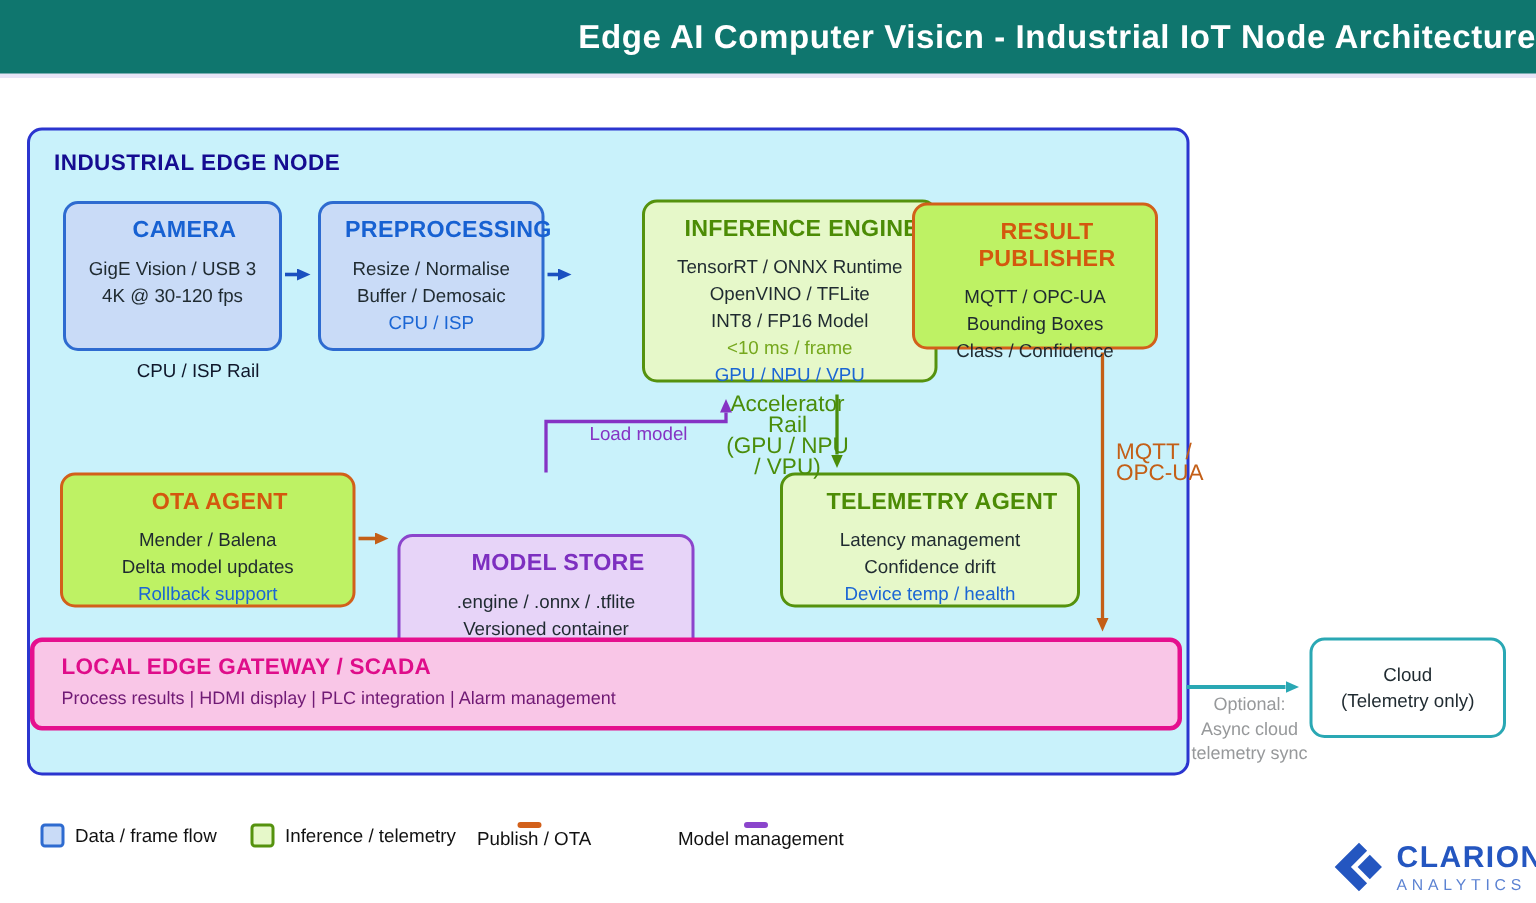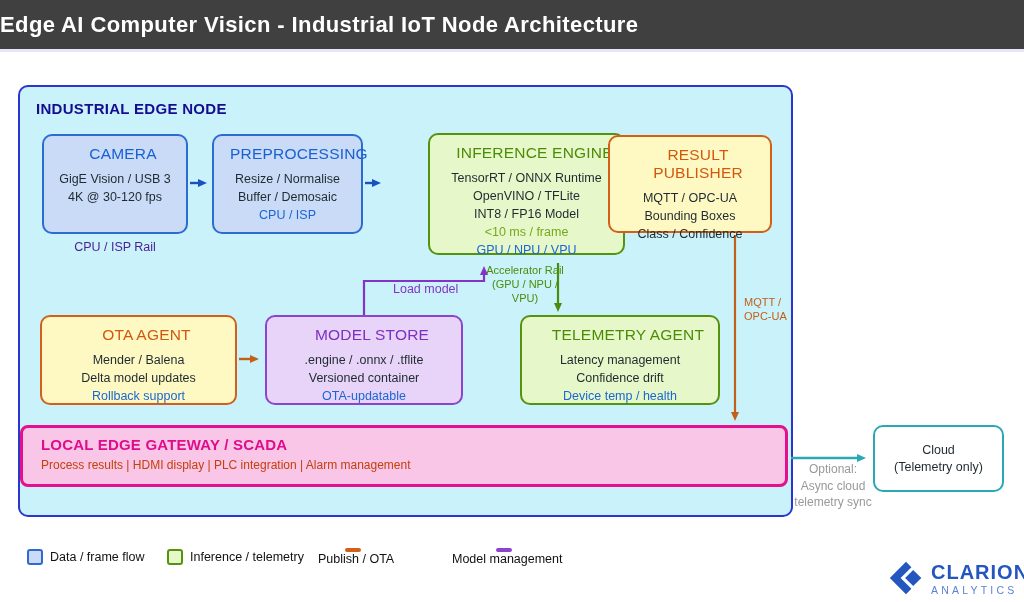--- a/index.html
+++ b/index.html
@@ -1,67 +1,67 @@
 <!DOCTYPE html>
 <html><head>
 <meta charset="utf-8">
 <style>
   * { margin:0; padding:0; box-sizing:border-box; }
   html,body { width:1024px; height:602px; background:#ffffff; overflow:hidden;
               font-family:"Liberation Sans", sans-serif; }
   .abs { position:absolute; }
 
   
-  #header { left:0; top:0; width:1024px; height:52px; background:#404040;
-            display:flex; align-items:center; justify-content:flex-start;
+  #header { left:0; top:0; width:1024px; height:52px; background:#0f766e;
+            display:flex; align-items:center; justify-content:flex-end;
             border-bottom:3px solid #e7e5f7; }
   #header h1 { color:#ffffff; font-size:22px; font-weight:bold; letter-spacing:.4px; }
 
   
   #edge-node { left:18px; top:85px; width:775px; height:432px;
                background:#c9f2fb; border:2px solid #2b35cf; border-radius:10px; }
   #edge-node-label { left:36px; top:100px; font-size:15px; font-weight:bold;
                      color:#150c91; letter-spacing:.3px; }
 
   
   .node { border-radius:10px; border:2px solid; text-align:center; padding-top:9px; }
-  .node .t { font-size:15.5px; font-weight:normal; letter-spacing:.2px;padding-left:16px; }
+  .node .t { font-size:15.5px; font-weight:bold; letter-spacing:.2px;padding-left:16px; }
   .node .body { margin-top:7px; font-size:12.5px; line-height:18px; color:#1f2a30; }
   .blue   { background:#c9dbf7; border-color:#2e6bd0; } .blue .t   { color:#1761d2; }
   .green  { background:#e6f8c9; border-color:#55920e; } .green .t  { color:#4c8c05; }
-  .orange { background:#fef9c3; border-color:#d2601a; } .orange .t { color:#d4570e; }
-  .purple { background:#e7d4f8; border-color:#8b45cc; } .purple .t { color:#7d2fc0; }
+  .orange { background:#bef264; border-color:#d2601a; } .orange .t { color:#d4570e; }
+  .purple { background:#e7d4f8; border-color:#8b45cc;margin-top:41px; } .purple .t { color:#7d2fc0; }
   .accent-blue { color:#1b66d4; }
   .green-soft  { color:#76a81e; }
 
   #camera        { left:42px;  top:134px; width:146px; height:100px; }
   #preprocessing { left:212px; top:134px; width:151px; height:100px; }
   #inference     { left:386px; top:133px; width:197px; height:122px;margin-left:42px; }
   #result-pub    { left:608px; top:135px; width:164px; height:98px;  }
   #ota-agent     { left:40px;  top:315px; width:197px; height:90px;  }
   #model-store   { left:265px; top:315px; width:198px; height:90px;  }
   #telemetry     { left:520px; top:315px; width:200px; height:90px;  }
 
-  #camera-rail { left:42px; top:240px; width:146px; text-align:center;
-                 font-size:12.5px; color:#4c1d95; }
+  #camera-rail { left:59px; top:240px; width:146px; text-align:center;
+                 font-size:12.5px; color:#0f172a; }
 
   
   #gateway { left:20px; top:425px; width:768px; height:62px; background:#f9c6e7;
              border:3px solid #e5108e; border-radius:8px; padding:8px 0 0 18px; }
   #gateway .t { font-size:15px; font-weight:bold; color:#df0d8a; letter-spacing:.2px; }
-  #gateway .sub { margin-top:5px; font-size:12px; color:#c2410c; }
+  #gateway .sub { margin-top:5px; font-size:12px; color:#701a75; }
 
   
   #cloud { left:873px; top:425px; width:131px; height:67px; background:#ffffff;
            border:2px solid #2aa8b4; border-radius:10px; display:flex; flex-direction:column;
            align-items:center; justify-content:center; font-size:12.5px; color:#1f2a30;
            line-height:17px; text-align:center; }
 
   
-  .edge-label { font-size:11px; line-height:14px; }
+  .edge-label { font-size:15px; line-height:14px; }
   #lbl-load-model { left:393px; top:282px; color:#8533c4; font-size:12.5px; }
   #lbl-accel      { left:483px; top:263px; color:#4a8d0a; text-align:center; width:84px; }
   #lbl-mqtt       { left:744px; top:295px; color:#c45f17; }
   #lbl-optional   { left:788px; top:461px; width:90px; color:#97999b;
                     font-size:12px; line-height:16.5px; text-align:center; }
 
   
   .legend-item { top:548px; height:17px; display:flex; align-items:center; }
   .swatch { width:16px; height:16px; border-radius:3px; border:2px solid; margin-right:7px; }
   .legend-item span { font-size:12.5px; color:#111111; }

